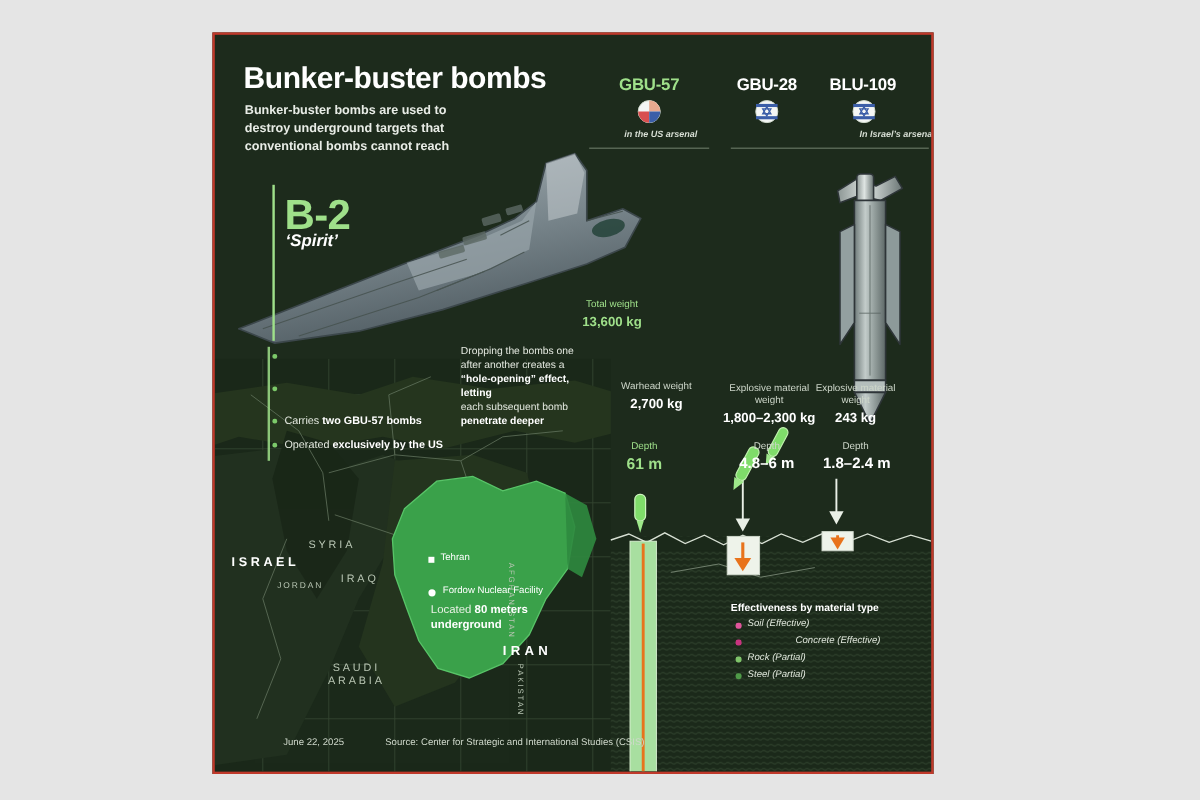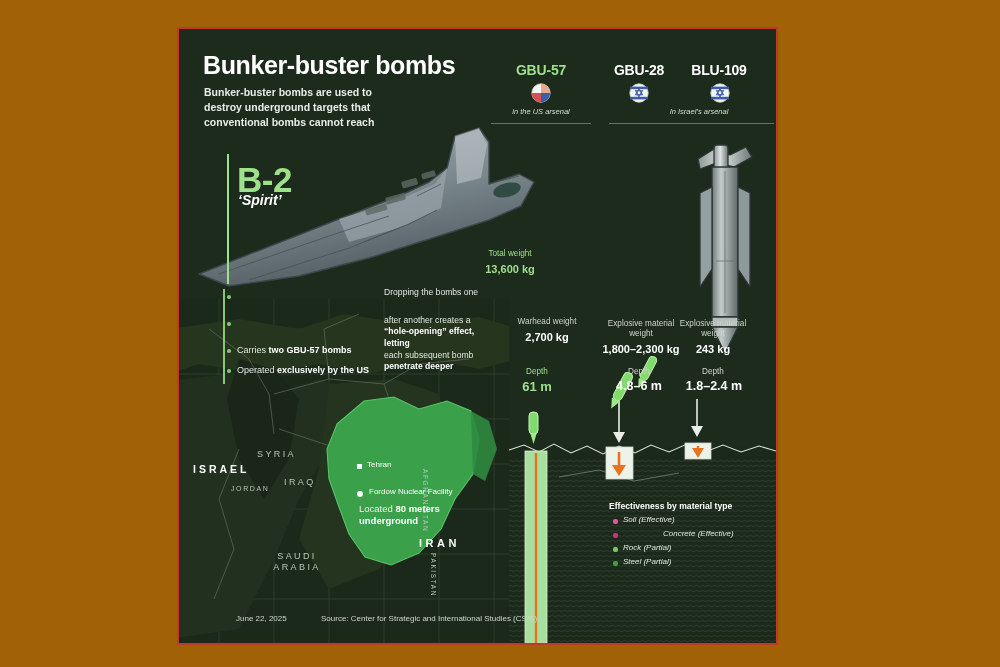--- a/index.html
+++ b/index.html
@@ -1,30 +1,30 @@
 <!DOCTYPE html>
 <html><head>
 <meta charset="utf-8">
 <style>
   html,body{margin:0;padding:0;background:#22301f;}
   body{width:1000px;height:667px;overflow:hidden;font-family:"Liberation Sans",sans-serif;}
-  #stage{position:relative;width:1000px;height:667px;background:#a16207;}
+  #stage{position:relative;width:1000px;height:667px;background:#e5e5e5;}
   
   #frame{position:absolute;left:177px;top:27px;width:601px;height:618px;
          background:#1d2b1c;border:2px solid #c0392b;box-sizing:border-box;overflow:hidden;}
   .abs{position:absolute;}
   .nosel{user-select:none;}
 
   
   .title{font-size:25px;font-weight:bold;color:#ffffff;letter-spacing:-0.4px;}
   .subtitle{font-size:10.5px;color:#e8ece6;line-height:1.42;font-weight:600;}
   .b2name{font-size:35px;font-weight:bold;color:#9fe08a;letter-spacing:-0.5px;}
   .b2sub{font-size:14px;color:#ffffff;font-style:italic;font-weight:600;}
   .bomblabel{font-size:14px;font-weight:bold;letter-spacing:-0.2px;}
-  .arsenal{font-size:7.5px;color:#d8dfd5;font-style:italic;text-align:center;}
+  .arsenal{font-size:7.5px;color:#d8dfd5;font-style:italic;text-align:right;font-weight:bold;}
   .statlabel{font-size:8.2px;color:#cdd6c9;text-align:center;line-height:1.25;}
   .statval{font-size:11px;font-weight:bold;color:#ffffff;text-align:center;}
   .statval.green{color:#9fe08a;}
   .statlabel.green{color:#9fe08a;}
   .bullet{font-size:9px;color:#e4e9e0;line-height:1.35;}
   .bullet b{color:#ffffff;}
   .note{font-size:8.6px;color:#e4e9e0;line-height:1.36;width:100px;}
   .note b{color:#ffffff;}
   .footer{font-size:8px;color:#cfd8cb;margin-left:32px;}
   .legend-title{font-size:8.6px;font-weight:bold;color:#ffffff;}
@@ -234,21 +234,21 @@
       <span>Carries </span><b>two GBU-57 bombs</b>
     </div>
 
     <div class="dot" style="left:48px;top:340px;"></div>
     <div class="abs bullet nosel" style="left:58px;top:335px;width:135px;">
       <span>Operated </span><b>exclusively by the US</b>
     </div>
 
     <div class="abs note nosel" style="left:205px;top:258px;">
       <span style="display: block;">Dropping the bombs one</span>
-      <span style="display: block; margin-top: 16px;">after another creates a</span>
+      <span style="display: block;">after another creates a</span>
       <b style="display: block;">“hole-opening” effect, letting</b>
       <span style="display: block;">each subsequent bomb</span>
       <b style="display: block;">penetrate deeper</b>
     </div>
 
     <div class="abs bomblabel nosel" style="left:322px;top:33px;width:80px;text-align:center;color:#9fe08a;">GBU-57</div>
     <svg class="abs nosel" style="left:352px;top:54px;" width="20" height="20">
       <circle cx="10" cy="10" r="9.2" fill="#f4f6f5" stroke="#cfd8cb" stroke-width="0.8"></circle>
       <path d="M10 0.8 A9.2 9.2 0 0 1 19.2 10 L10 10 Z" fill="#e8a98f"></path>
       <path d="M0.8 10 A9.2 9.2 0 0 0 10 19.2 L10 10 Z" fill="#d94f4f"></path>

